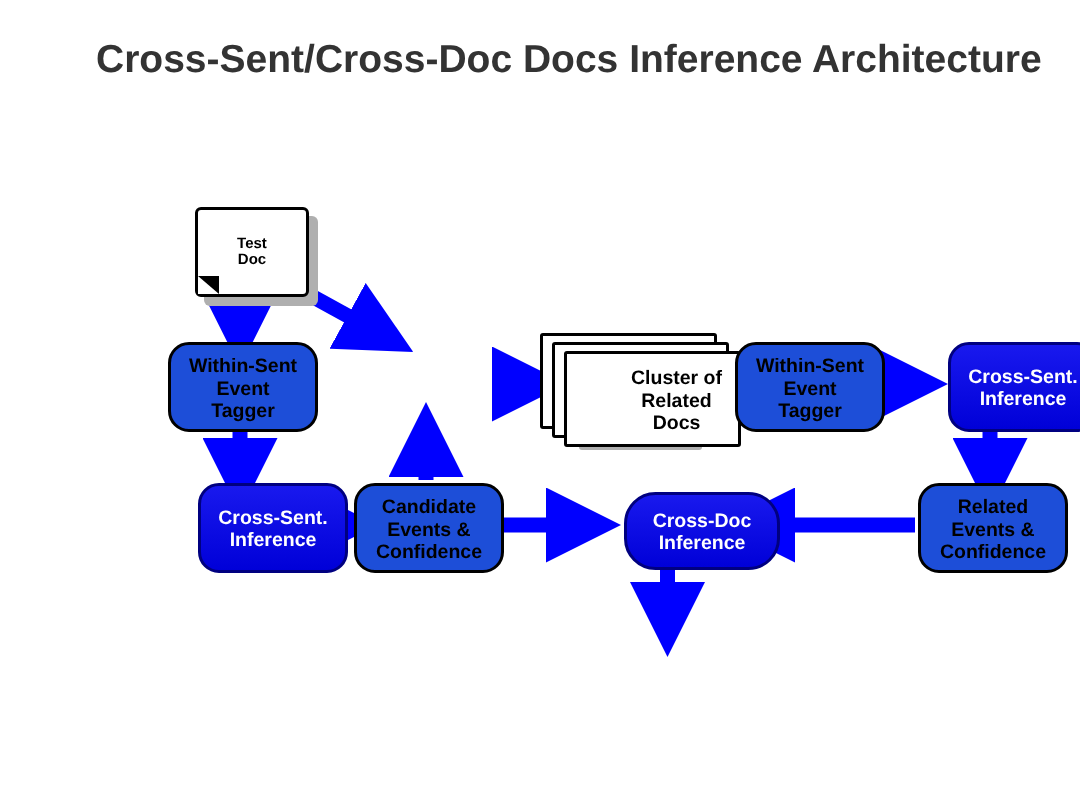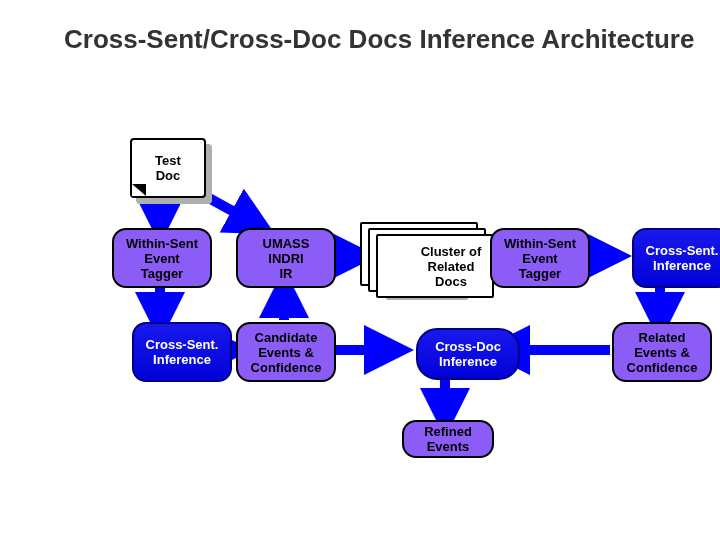--- a/index.html
+++ b/index.html
@@ -25,21 +25,21 @@
   width: 72px;
   height: 56px;
   background: #fff;
   border: 2px solid #000;
   border-radius: 4px;
   box-shadow: 6px 6px 0 #afafaf;
   display: flex;
   align-items: center;
   justify-content: center;
   text-align: center;
-  font-size: 13px;
+  font-size: 10px;
   font-weight: 700;
   z-index: 3;
 }
 .doc::before {
   content:"";
   position:absolute;
   left:-2px; bottom:-2px;
   width:0; height:0;
   border-left: 16px solid transparent;
   border-top: 14px solid #000;
@@ -71,21 +71,21 @@
   position:absolute;
   width:82px; height:60px;
   background:#afafaf;
   border-radius:2px;
 }
 
 .rbox {
   position: absolute;
   width: 96px;
   height: 56px;
-  background:#8b5cf6;
+  background:#1d4ed8;
   border:2px solid #000;
   border-radius:14px;
   display:flex;
   align-items:center;
   justify-content:center;
   text-align:center;
   font-size:13px;
   font-weight:700;
   z-index:3;
 }
@@ -148,25 +148,20 @@
   <span style="white-space:pre-line;">Test
 Doc</span>
 </div>
 
 <div class="rbox" style="left:112px;top:228px;">
   <span style="white-space:pre-line;">Within-Sent
 Event
 Tagger</span>
 </div>
 
-<div class="rbox" style="left:236px;top:228px;">
-  <span style="white-space:pre-line;">UMASS
-INDRI
-IR</span>
-</div>
 
 <div class="stack-outer" style="left:360px;top:222px;">
   <div class="stack-shadow" style="left:26px;top:18px;"></div>
   <div class="stack-layer" style="left:0;top:0;"></div>
   <div class="stack-layer" style="left:8px;top:6px;"></div>
   <div class="stack-layer" style="left:16px;top:12px;display:flex;align-items:center;justify-content:center;">
     <span style="font-size:13px;font-weight:700;text-align:center;white-space:pre-line;">Cluster of
 Related
 Docs</span>
   </div>
@@ -198,18 +193,14 @@
   <span style="white-space:pre-line;">Cross-Doc
 Inference</span>
 </div>
 
 <div class="rbox" style="left:612px;top:322px;">
   <span style="white-space:pre-line;">Related
 Events &amp;
 Confidence</span>
 </div>
 
-<div class="rbox small" style="left:402px;top:420px;">
-  <span style="white-space:pre-line;">Refined
-Events</span>
-</div>
 
 </div>
 
 </body></html>

